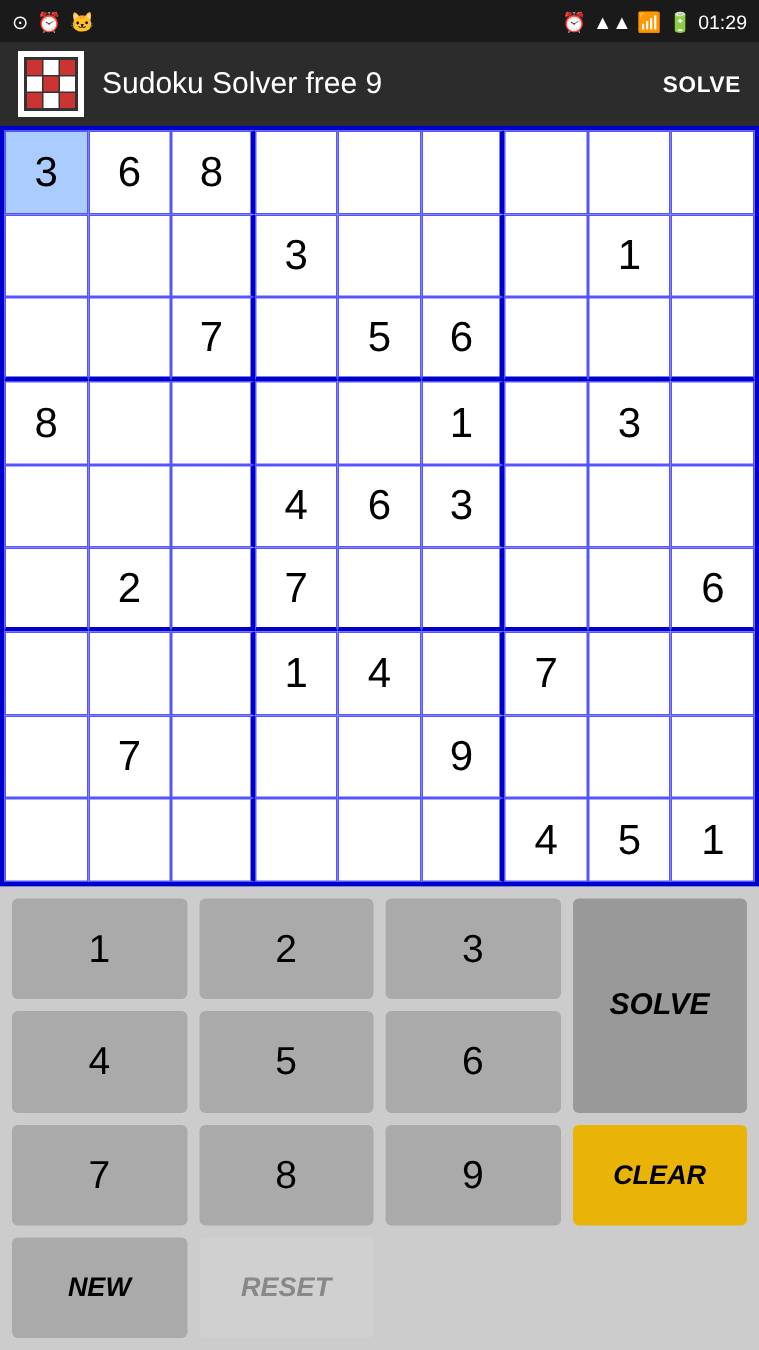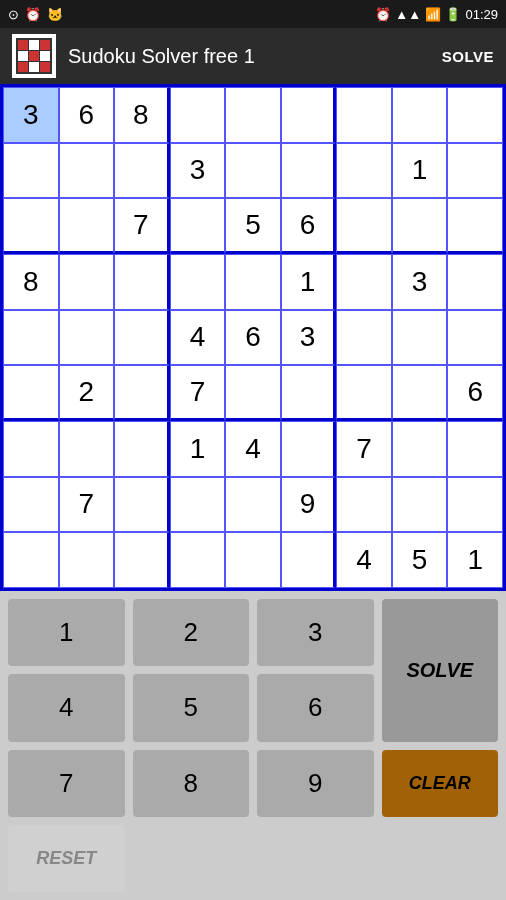--- a/index.html
+++ b/index.html
@@ -137,21 +137,21 @@
       font-weight: bold;
       grid-column: 4;
       grid-row: 1 / 3;
     }
     .key-btn.reset {
       background: #d0d0d0;
       color: #888;
       text-align: right;
     }
     .key-btn.clear-btn {
-      background: #a16207;
+      background: #eab308;
     }
     .key-btn.new-btn {
       background: #aaaaaa;
     }
   </style>
 </head>
 <body>
 
 <div class="status-bar">
   <div class="status-left">
@@ -176,21 +176,21 @@
         <div class="app-icon-cell"></div>
         <div class="app-icon-cell filled"></div>
         <div class="app-icon-cell"></div>
         <div class="app-icon-cell filled"></div>
         <div class="app-icon-cell"></div>
         <div class="app-icon-cell filled"></div>
         <div class="app-icon-cell"></div>
         <div class="app-icon-cell filled"></div>
       </div>
     </div>
-    <span class="app-title">Sudoku Solver free 1</span>
+    <span class="app-title">Sudoku Solver free 9</span>
   </div>
   <button class="about-btn">SOLVE</button>
 </div>
 
 <div class="sudoku-container">
   <div class="sudoku-grid" id="sudoku-grid">
   <div class="cell selected">3</div>
       <div class="cell">6</div>
       <div class="cell" style="border-right: 3px solid rgb(0, 0, 204);">8</div>
       <div class="cell"></div>
@@ -279,14 +279,15 @@
   <button class="key-btn">2</button>
   <button class="key-btn">3</button>
   <button class="key-btn solve action" style="grid-column:4;grid-row:1/3;">SOLVE</button>
   <button class="key-btn">4</button>
   <button class="key-btn">5</button>
   <button class="key-btn">6</button>
   <button class="key-btn">7</button>
   <button class="key-btn">8</button>
   <button class="key-btn">9</button>
   <button class="key-btn action clear-btn">CLEAR</button>
+  <button class="key-btn action new-btn">NEW</button>
   <button class="key-btn action reset reset-btn">RESET</button>
 </div>
 
 </body></html>

